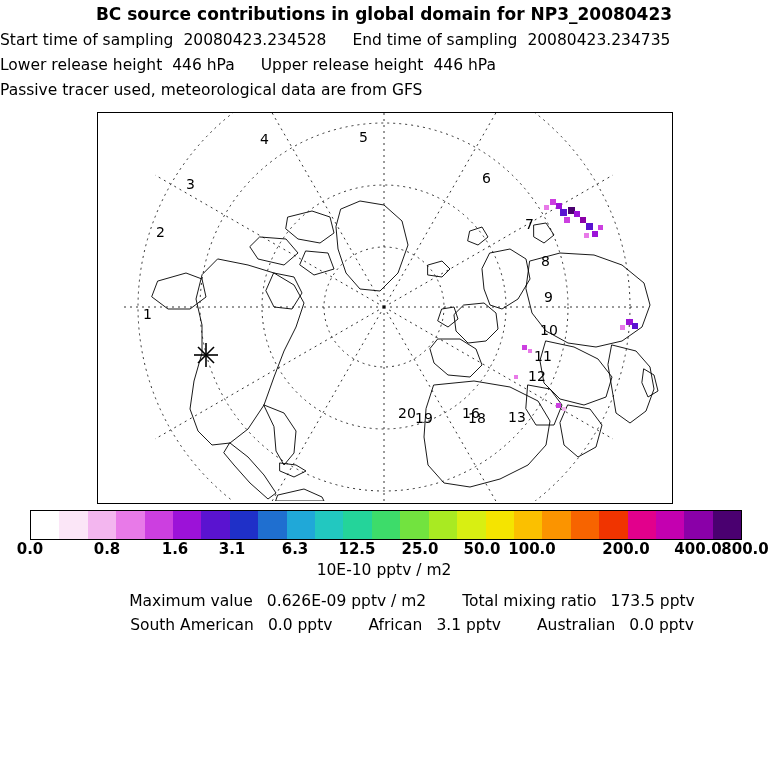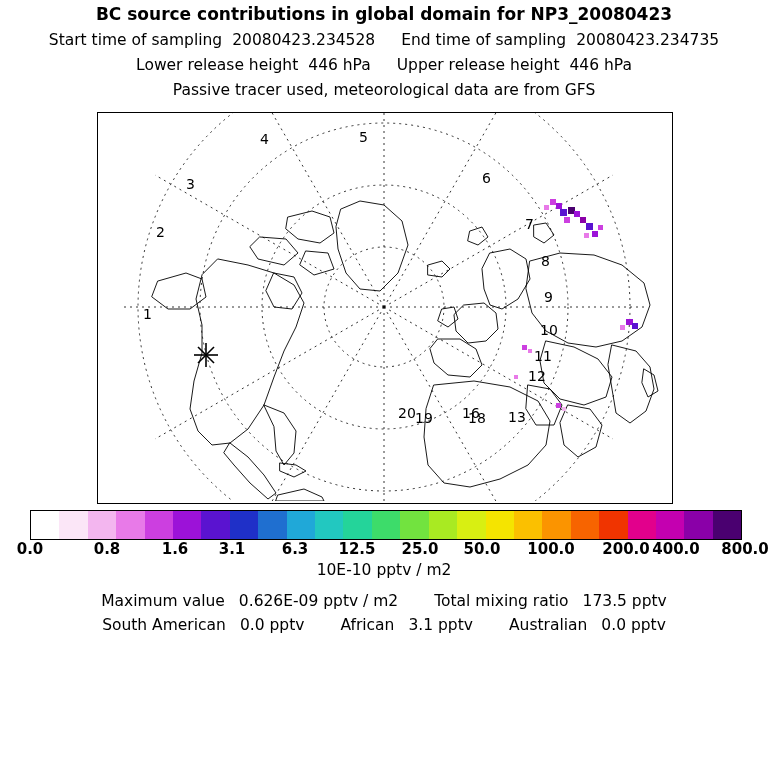--- a/index.html
+++ b/index.html
@@ -26,21 +26,20 @@
     left: 0;
     width: 768px;
     text-align: center;
     font-size: 17px;
     font-weight: bold;
     letter-spacing: 0px;
   }
   .subline {
     position: absolute;
     width: 768px;
-    text-align: center;
     font-size: 15.5px;
   }
   .subline1 { top: 31px; }
   .subline2 { top: 56px; }
   .subline3 { top: 81px; }
   .sub-gap { display: inline-block; width: 26px; }
   .sub-gap-sm { display: inline-block; width: 10px; }
 
   
   .map-frame {
@@ -99,20 +98,21 @@
     font-size: 15.5px;
   }
 
   
   .stats {
     position: absolute;
     left: 0;
     top: 592px;
     width: 656px;
     font-size: 15.5px;
+    padding-left: 28px;
   }
   .stats-row {
     position: relative;
     height: 24px;
     width: 768px;
     text-align: center;
   }
   .stats-row .cell { display: inline-block; }
   .gapA { display: inline-block; width: 36px; }
   .gapB { display: inline-block; width: 14px; }
@@ -297,23 +297,23 @@
 
   <div class="cbar-labels">
     <span class="cbar-label" style="left:30px;">0.0</span>
     <span class="cbar-label" style="left:107px;">0.8</span>
     <span class="cbar-label" style="left:175px;">1.6</span>
     <span class="cbar-label" style="left:232px;">3.1</span>
     <span class="cbar-label" style="left:295px;">6.3</span>
     <span class="cbar-label" style="left:357px;">12.5</span>
     <span class="cbar-label" style="left:420px;">25.0</span>
     <span class="cbar-label" style="left:482px;">50.0</span>
-    <span class="cbar-label" style="left:551px;text-align:center;">100.0</span>
+    <span class="cbar-label" style="left:532px;text-align:center;">100.0</span>
     <span class="cbar-label" style="left:626px;">200.0</span>
-    <span class="cbar-label" style="left:676px;">400.0</span>
+    <span class="cbar-label" style="left:698px;">400.0</span>
     <span class="cbar-label" style="left:745px;">800.0</span>
   </div>
 
   <div class="cbar-unit">10E-10 pptv / m2</div>
 
   <div class="stats">
     <div class="stats-row">
       <span class="cell">Maximum value</span><span class="gapB"></span><span class="cell">0.626E-09 pptv / m2</span><span class="gapA"></span><span class="cell">Total mixing ratio</span><span class="gapB"></span><span class="cell">173.5 pptv</span>
     </div>
     <div class="stats-row">

